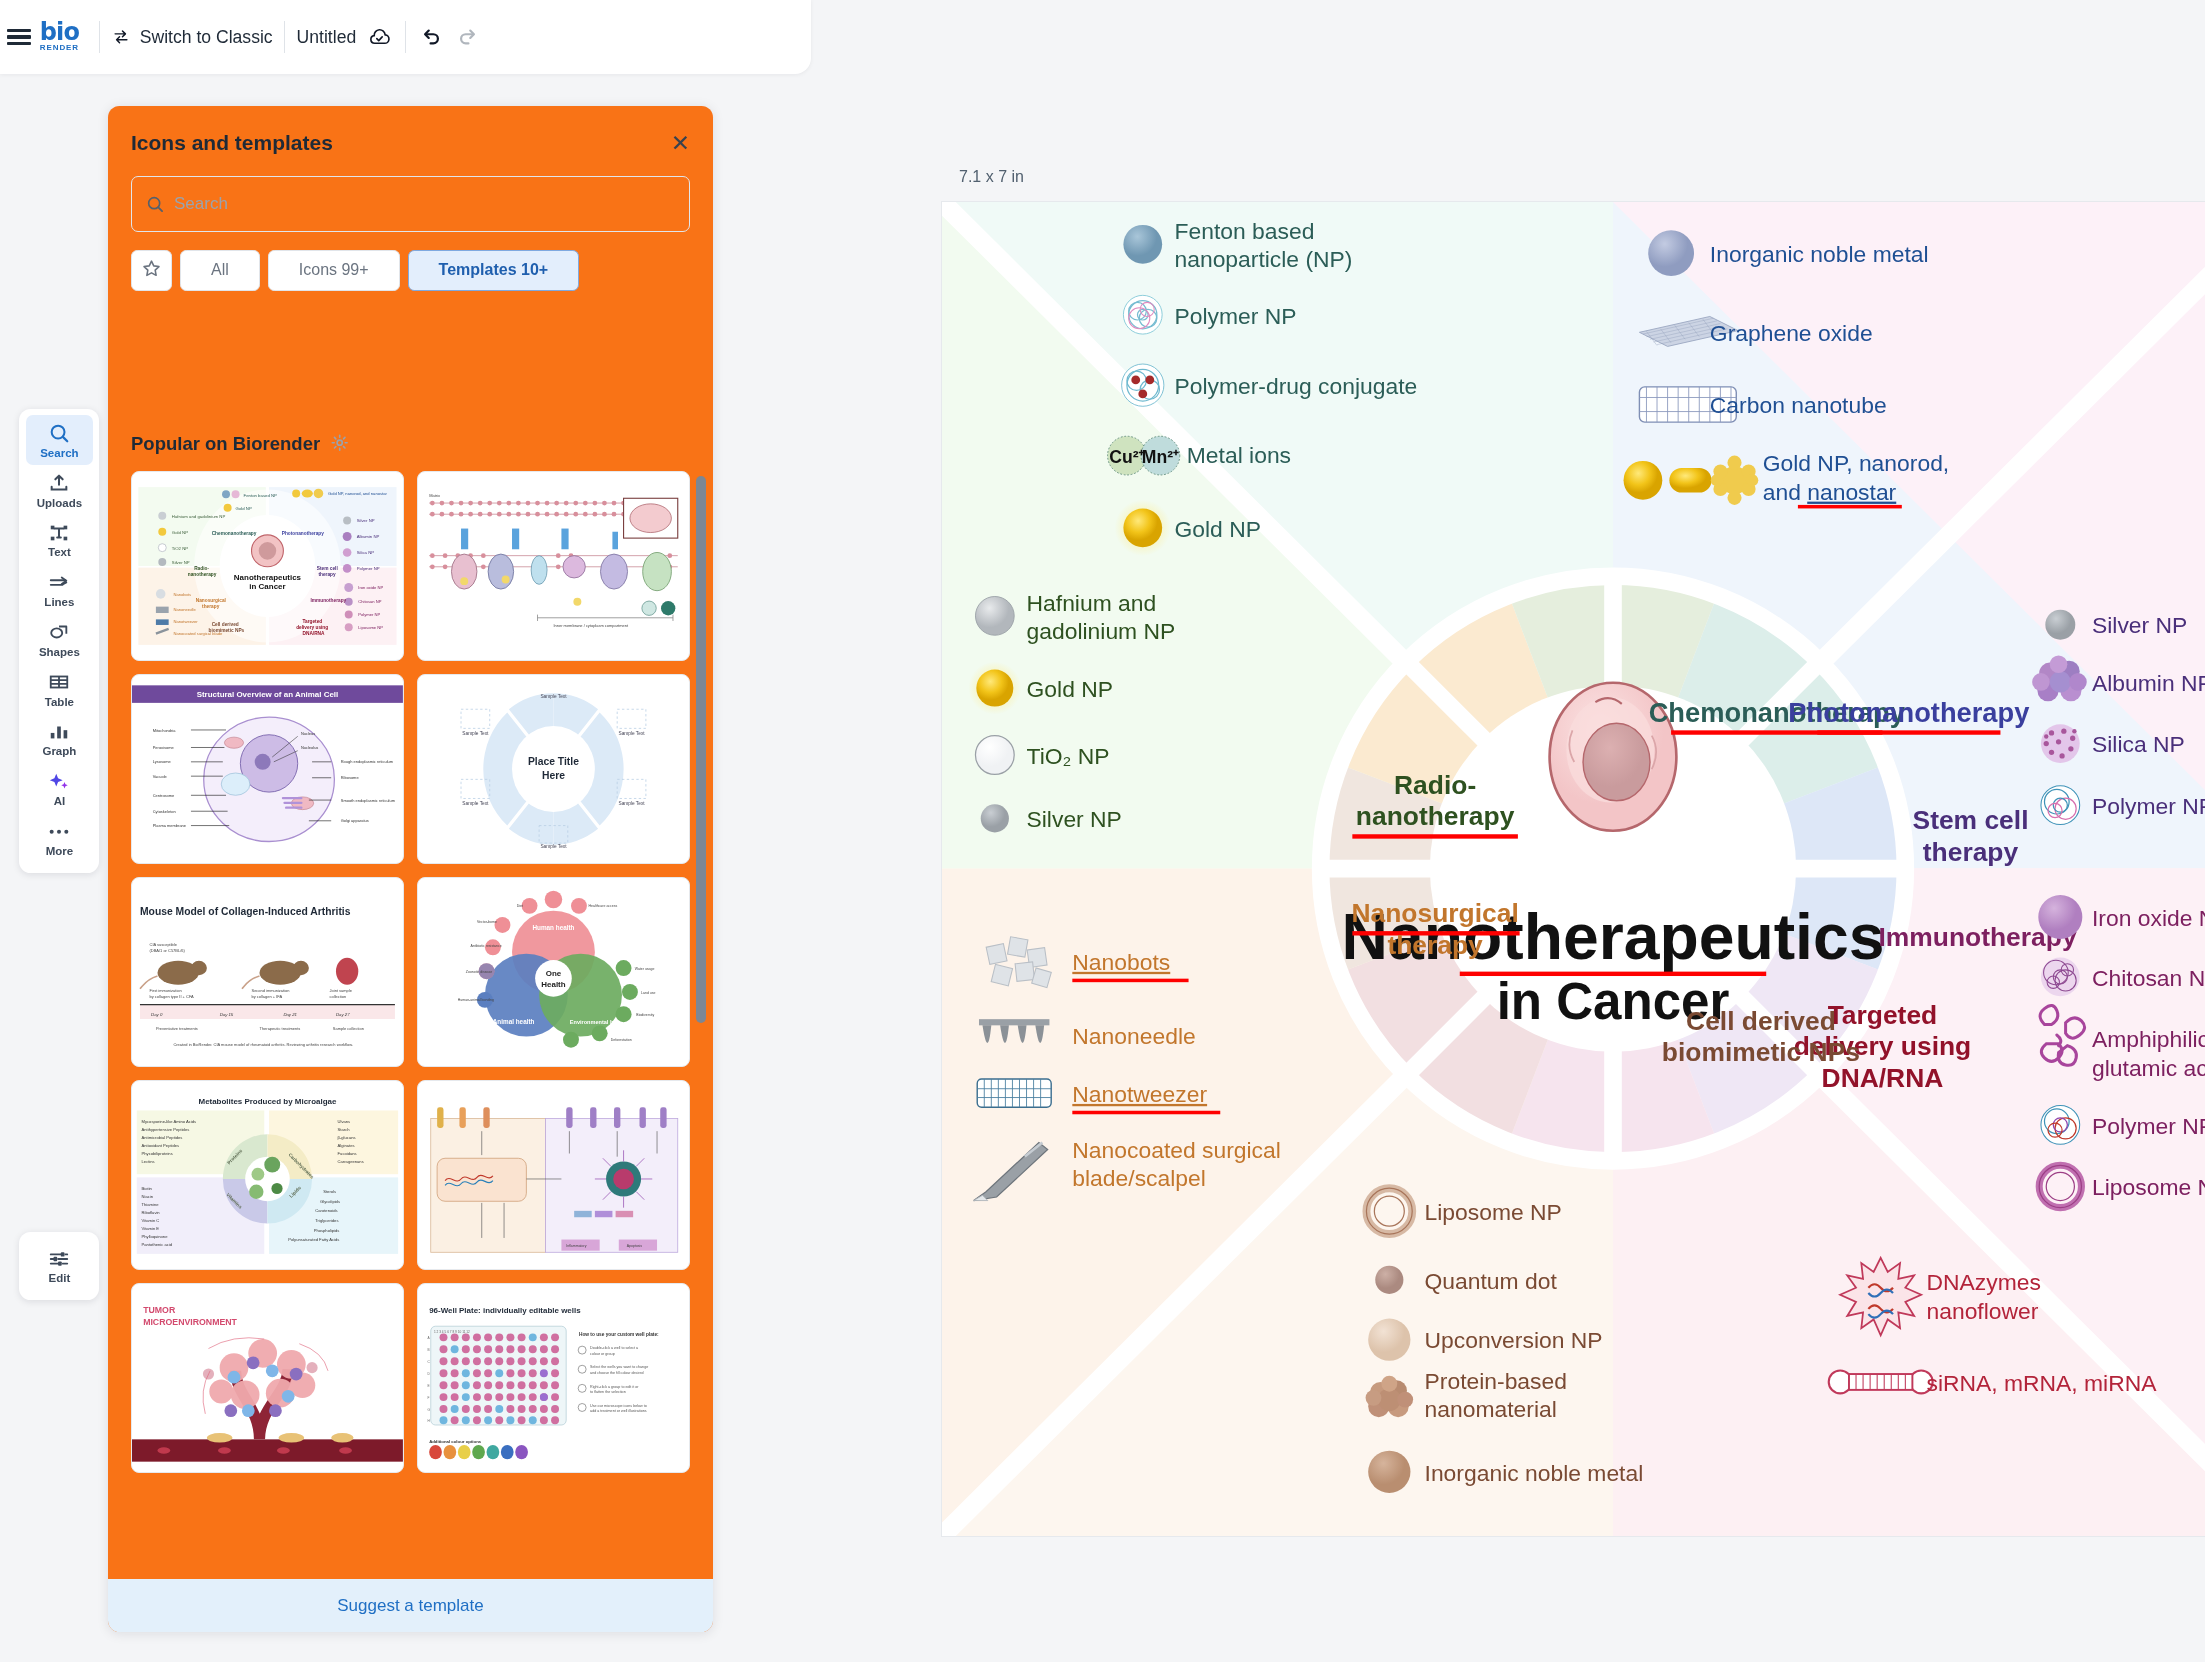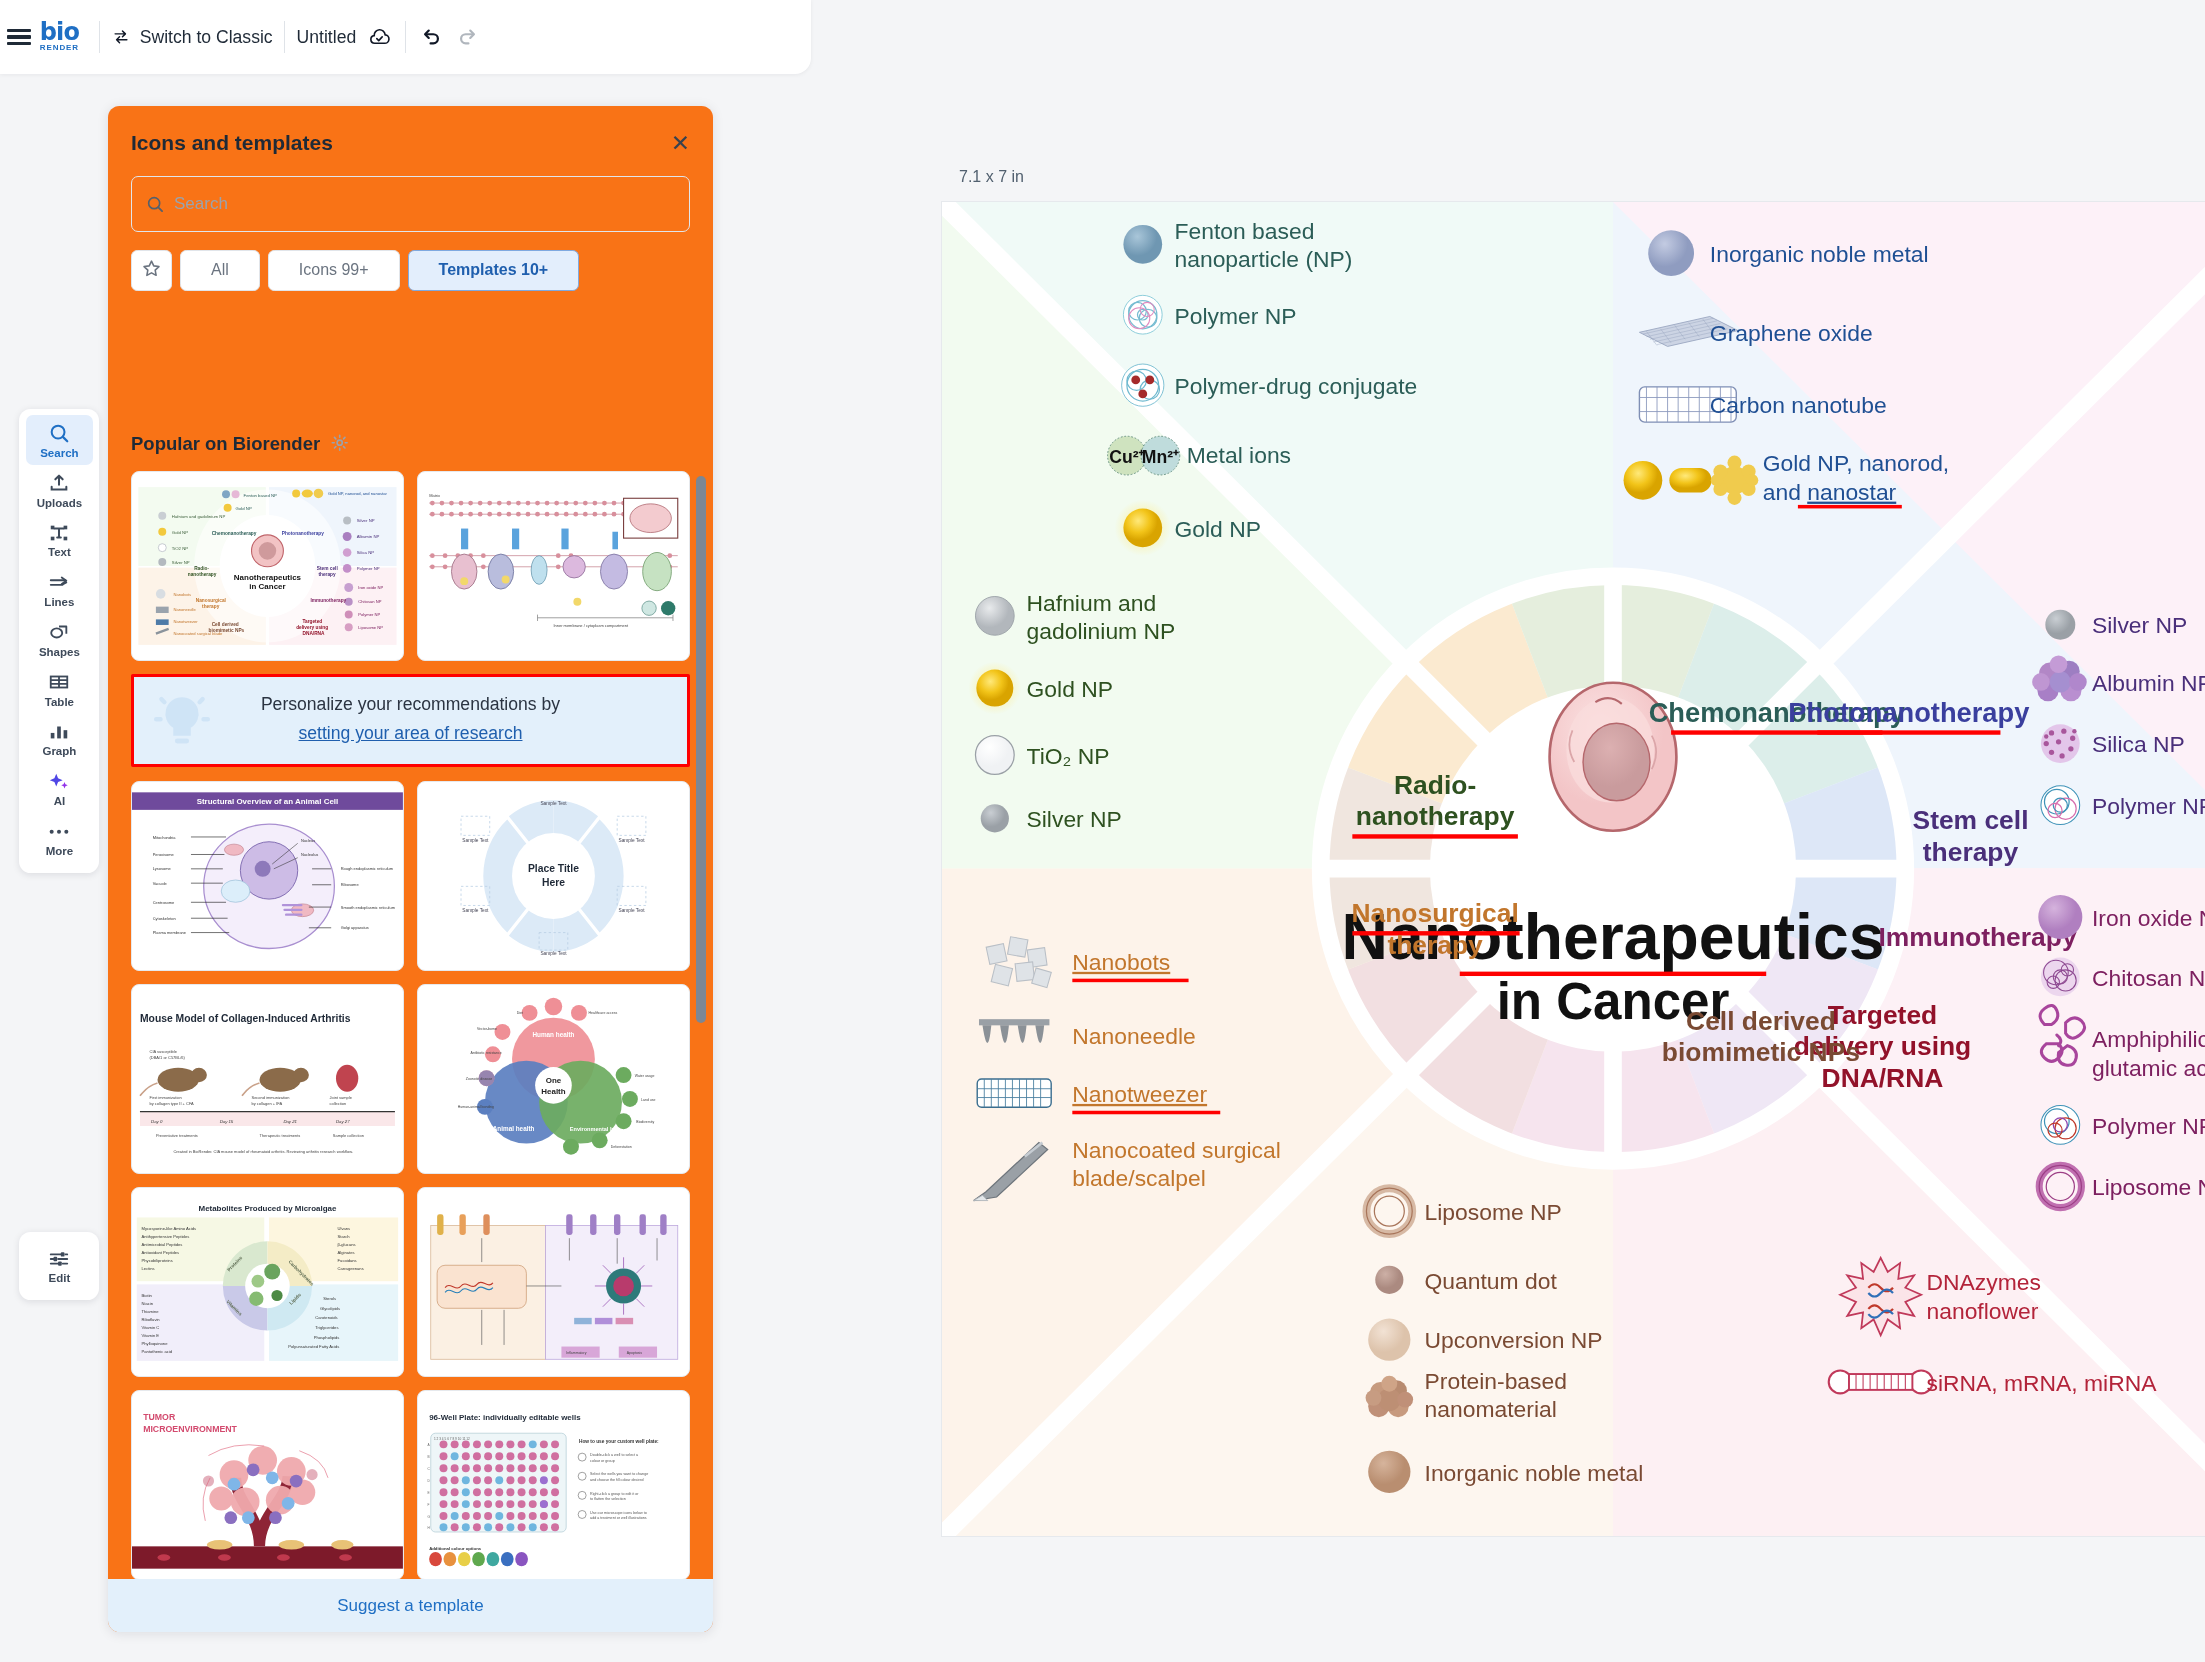--- a/index.html
+++ b/index.html
@@ -499,31 +499,20 @@
             <circle cx="200" cy="150" r="5" fill="#f2d86a"></circle>
           <path d="M150 170h170" stroke="#888" stroke-width="1"></path>
             <path d="M150 166v8M320 166v8" stroke="#888" stroke-width="1"></path>
           <text x="170" y="182" font-size="5" fill="#444">Inner membrane / cytoplasm compartment</text>
           <text x="14" y="18" font-size="5" fill="#444">Matrix</text>
           <circle cx="290" cy="158" r="9" fill="#cfe7e2" stroke="#6a9a92"></circle>
             <circle cx="314" cy="158" r="9" fill="#2e7a6a"></circle>
         </svg>
       </div>
 
-      <div class="reco">
-        <span class="bulb">
-          <svg width="66" height="66" viewBox="0 0 24 24">
-              <path d="M12 3a6 6 0 00-3.2 11.1V17h6.4v-2.9A6 6 0 0012 3z" fill="#bdd9f3"></path>
-              <rect x="9.4" y="18" width="5.2" height="1.8" rx=".9" fill="#bdd9f3"></rect>
-              <path d="M4.2 11h-1.6M21.4 11h-1.6M5.6 4.8l-1.1-1.1M19.5 3.7l-1.1 1.1" stroke="#bdd9f3" stroke-width="1.6" stroke-linecap="round"></path>
-            </svg>
-        </span>
-        <div class="r1">Personalize your recommendations by</div>
-        <span class="r2">setting your area of research</span>
-      </div>
 
       <div class="tcard">
         <svg viewBox="0 0 340 210" style="width:100%;height:100%">
           <rect width="340" height="210" fill="#fff"></rect>
           <rect x="0" y="0" width="340" height="22" fill="#6f4a9c"></rect>
           <text x="170" y="15" font-size="10" font-weight="700" text-anchor="middle" fill="#fff" font-family="Liberation Sans">Structural Overview of an Animal Cell</text>
           <ellipse cx="172" cy="118" rx="82" ry="78" fill="#f4eefb" stroke="#a98fd0" stroke-width="1.6"></ellipse>
           <circle cx="172" cy="98" r="36" fill="#cdbce6" stroke="#7f6ab0" stroke-width="1.2"></circle>
           <circle cx="164" cy="96" r="10" fill="#8d79ba"></circle>
           <ellipse cx="128" cy="72" rx="12" ry="7" fill="#f0b9c3" stroke="#c07f8c" stroke-width=".8"></ellipse>

